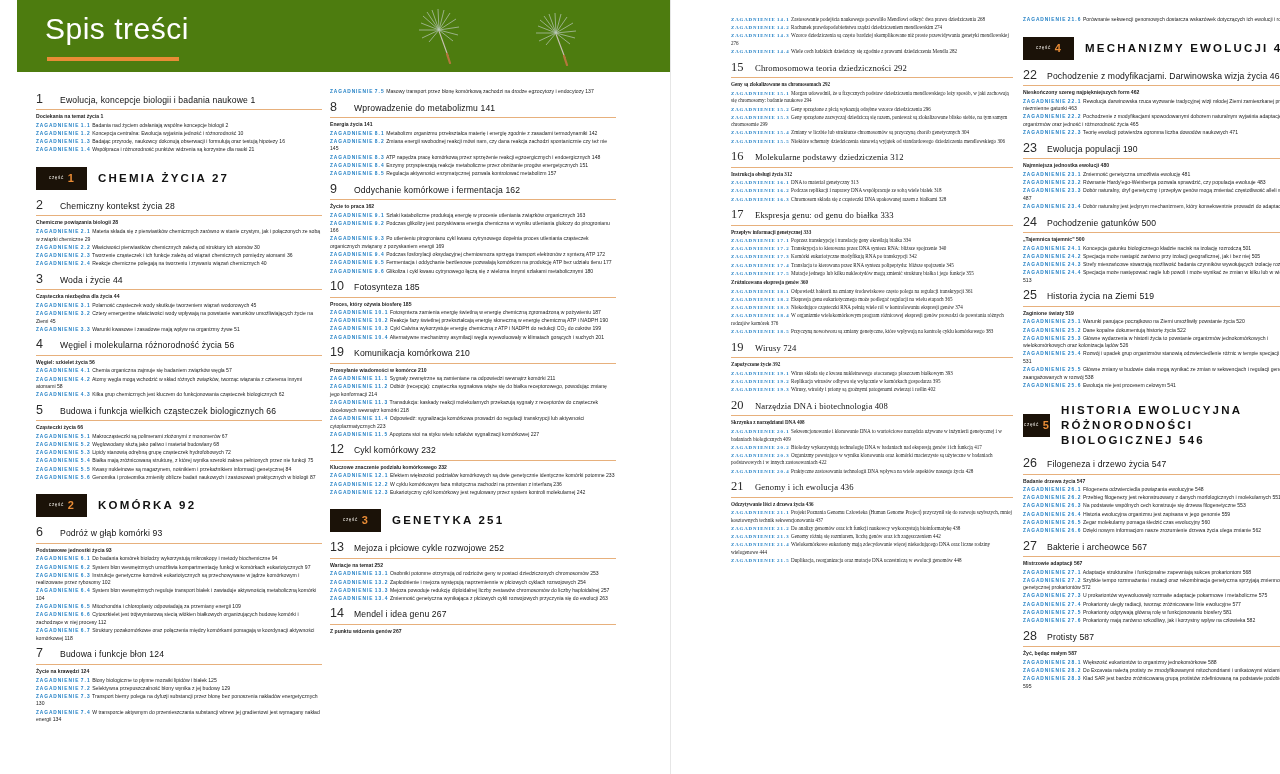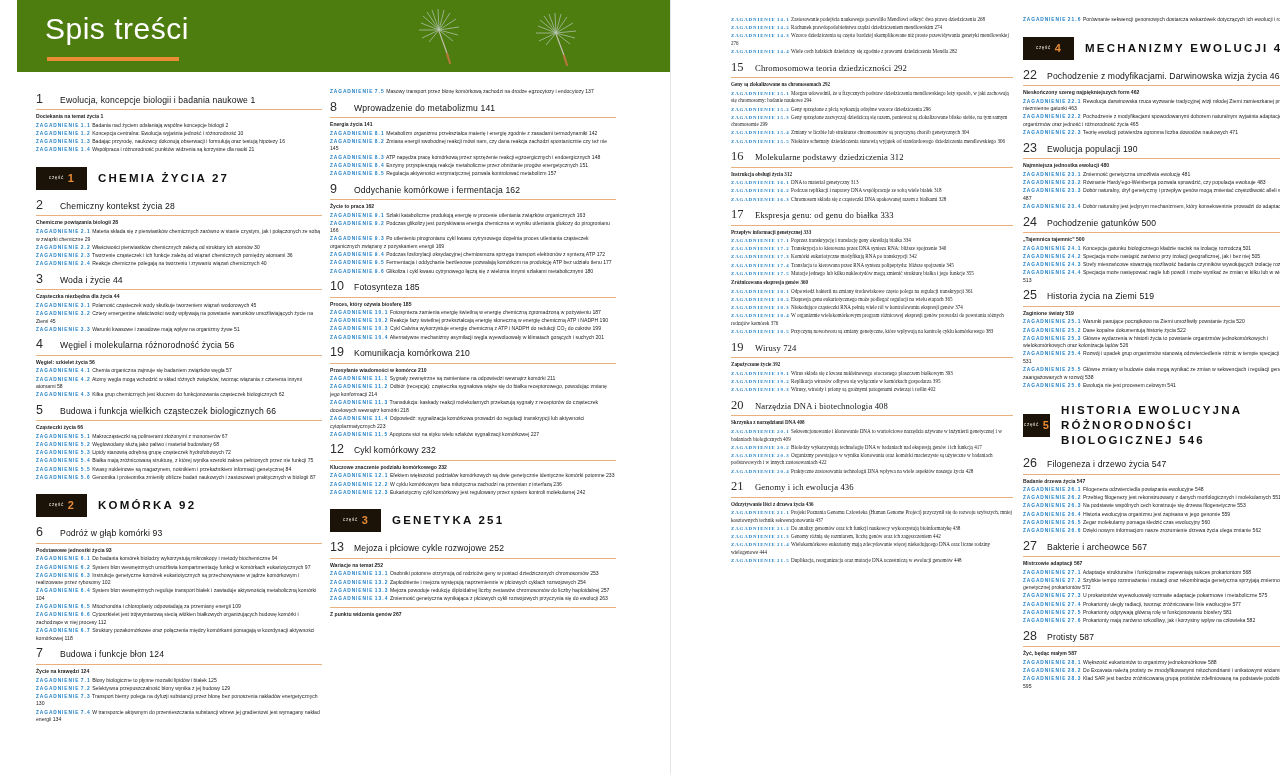--- a/index.html
+++ b/index.html
@@ -322,20 +322,24 @@
             <div class="chapter-title">Mejoza i płciowe cykle rozwojowe  252</div>
           </div>
           <div class="chapter-rule"></div>
         </div>
         <div class="lead">Wariacje na temat  252</div>
         <div class="entry"><span class="tag">ZAGADNIENIE</span> <span class="no">13.1</span>  <span class="txt">Osobniki potomne otrzymują od rodziców geny w postaci dziedziczonych chromosomów</span>  <span class="pg">253</span></div>
         <div class="entry"><span class="tag">ZAGADNIENIE</span> <span class="no">13.2</span>  <span class="txt">Zapłodnienie i mejoza występują naprzemiennie w płciowych cyklach rozwojowych</span>  <span class="pg">254</span></div>
         <div class="entry"><span class="tag">ZAGADNIENIE</span> <span class="no">13.3</span>  <span class="txt">Mejoza powoduje redukcję diploidalnej liczby zestawów chromosomów do liczby haploidalnej</span>  <span class="pg">257</span></div>
         <div class="entry"><span class="tag">ZAGADNIENIE</span> <span class="no">13.4</span>  <span class="txt">Zmienność genetyczna wynikająca z płciowych cykli rozwojowych przyczynia się do ewolucji</span>  <span class="pg">263</span></div>
         <div class="chapter">
+          <div class="chapter-row">
+            <div class="chapter-num">14</div>
+            <div class="chapter-title">Mendel i idea genu  267</div>
+          </div>
           <div class="chapter-rule"></div>
         </div>
         <div class="lead">Z punktu widzenia genów  267</div>
       </div>
   </div>
 
   <div class="page page-right">
     <div class="col c3" style="left:60px;font-family:Liberation Serif, serif;">
         <div class="entry"><span class="tag">ZAGADNIENIE</span> <span class="no">14.1</span>  <span class="txt">Zastosowanie podejścia naukowego pozwoliło Mendlowi odkryć dwa prawa dziedziczenia</span>  <span class="pg">268</span></div>
         <div class="entry"><span class="tag">ZAGADNIENIE</span> <span class="no">14.2</span>  <span class="txt">Rachunek prawdopodobieństwa rządzi dziedziczeniem mendlowskim</span>  <span class="pg">274</span></div>

